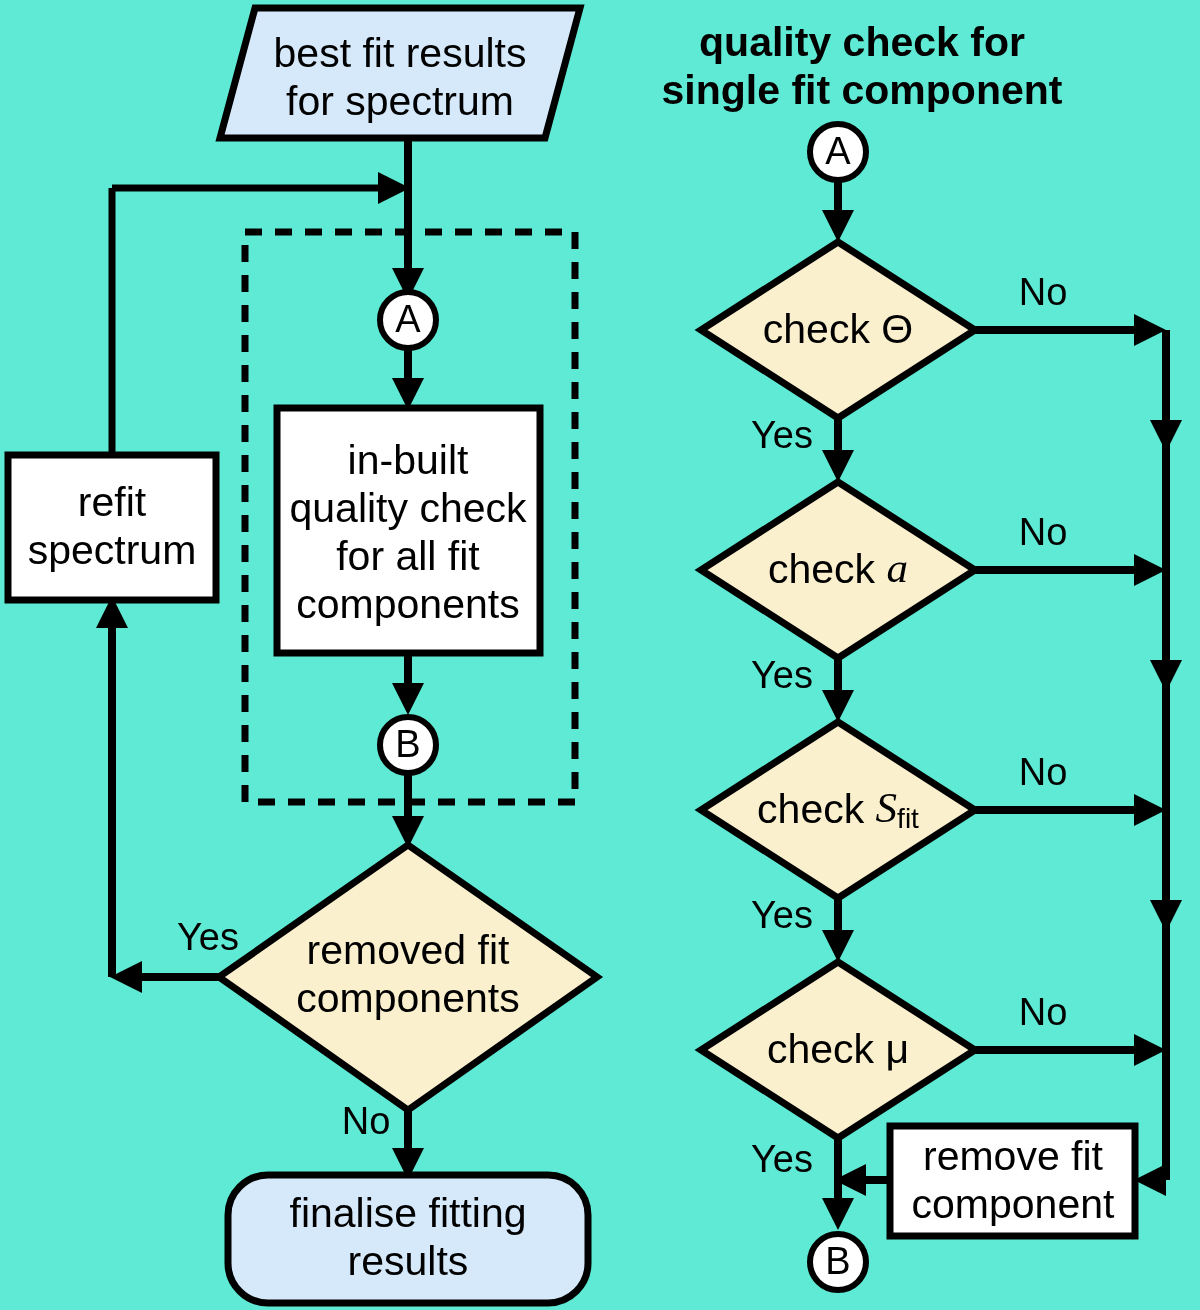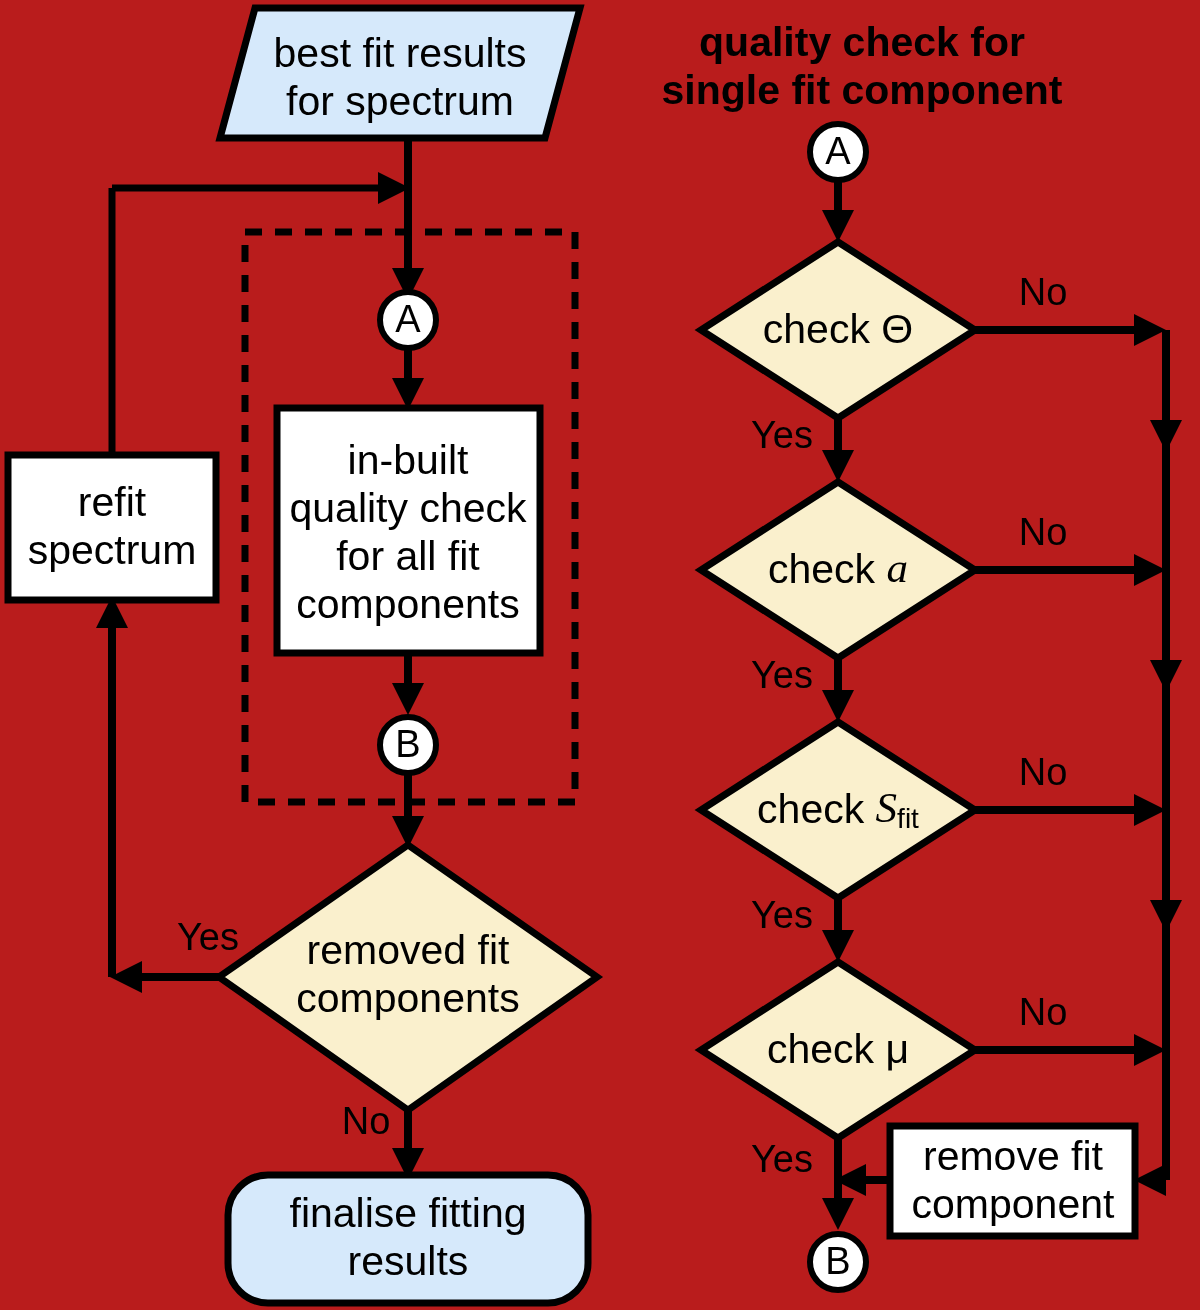--- a/index.html
+++ b/index.html
@@ -7,21 +7,21 @@
     padding: 0;
     background: #ffffff;
   }
   body {
     font-family: "Liberation Sans", sans-serif;
   }
   #canvas-wrap {
     position: relative;
     width: 1200px;
     height: 1310px;
-    background: #b91c1c;
+    background: #5eead4;
     overflow: hidden;
   }
   svg#flow {
     position: absolute;
     left: 0;
     top: 0;
     width: 1200px;
     height: 1310px;
     display: block;
   }

